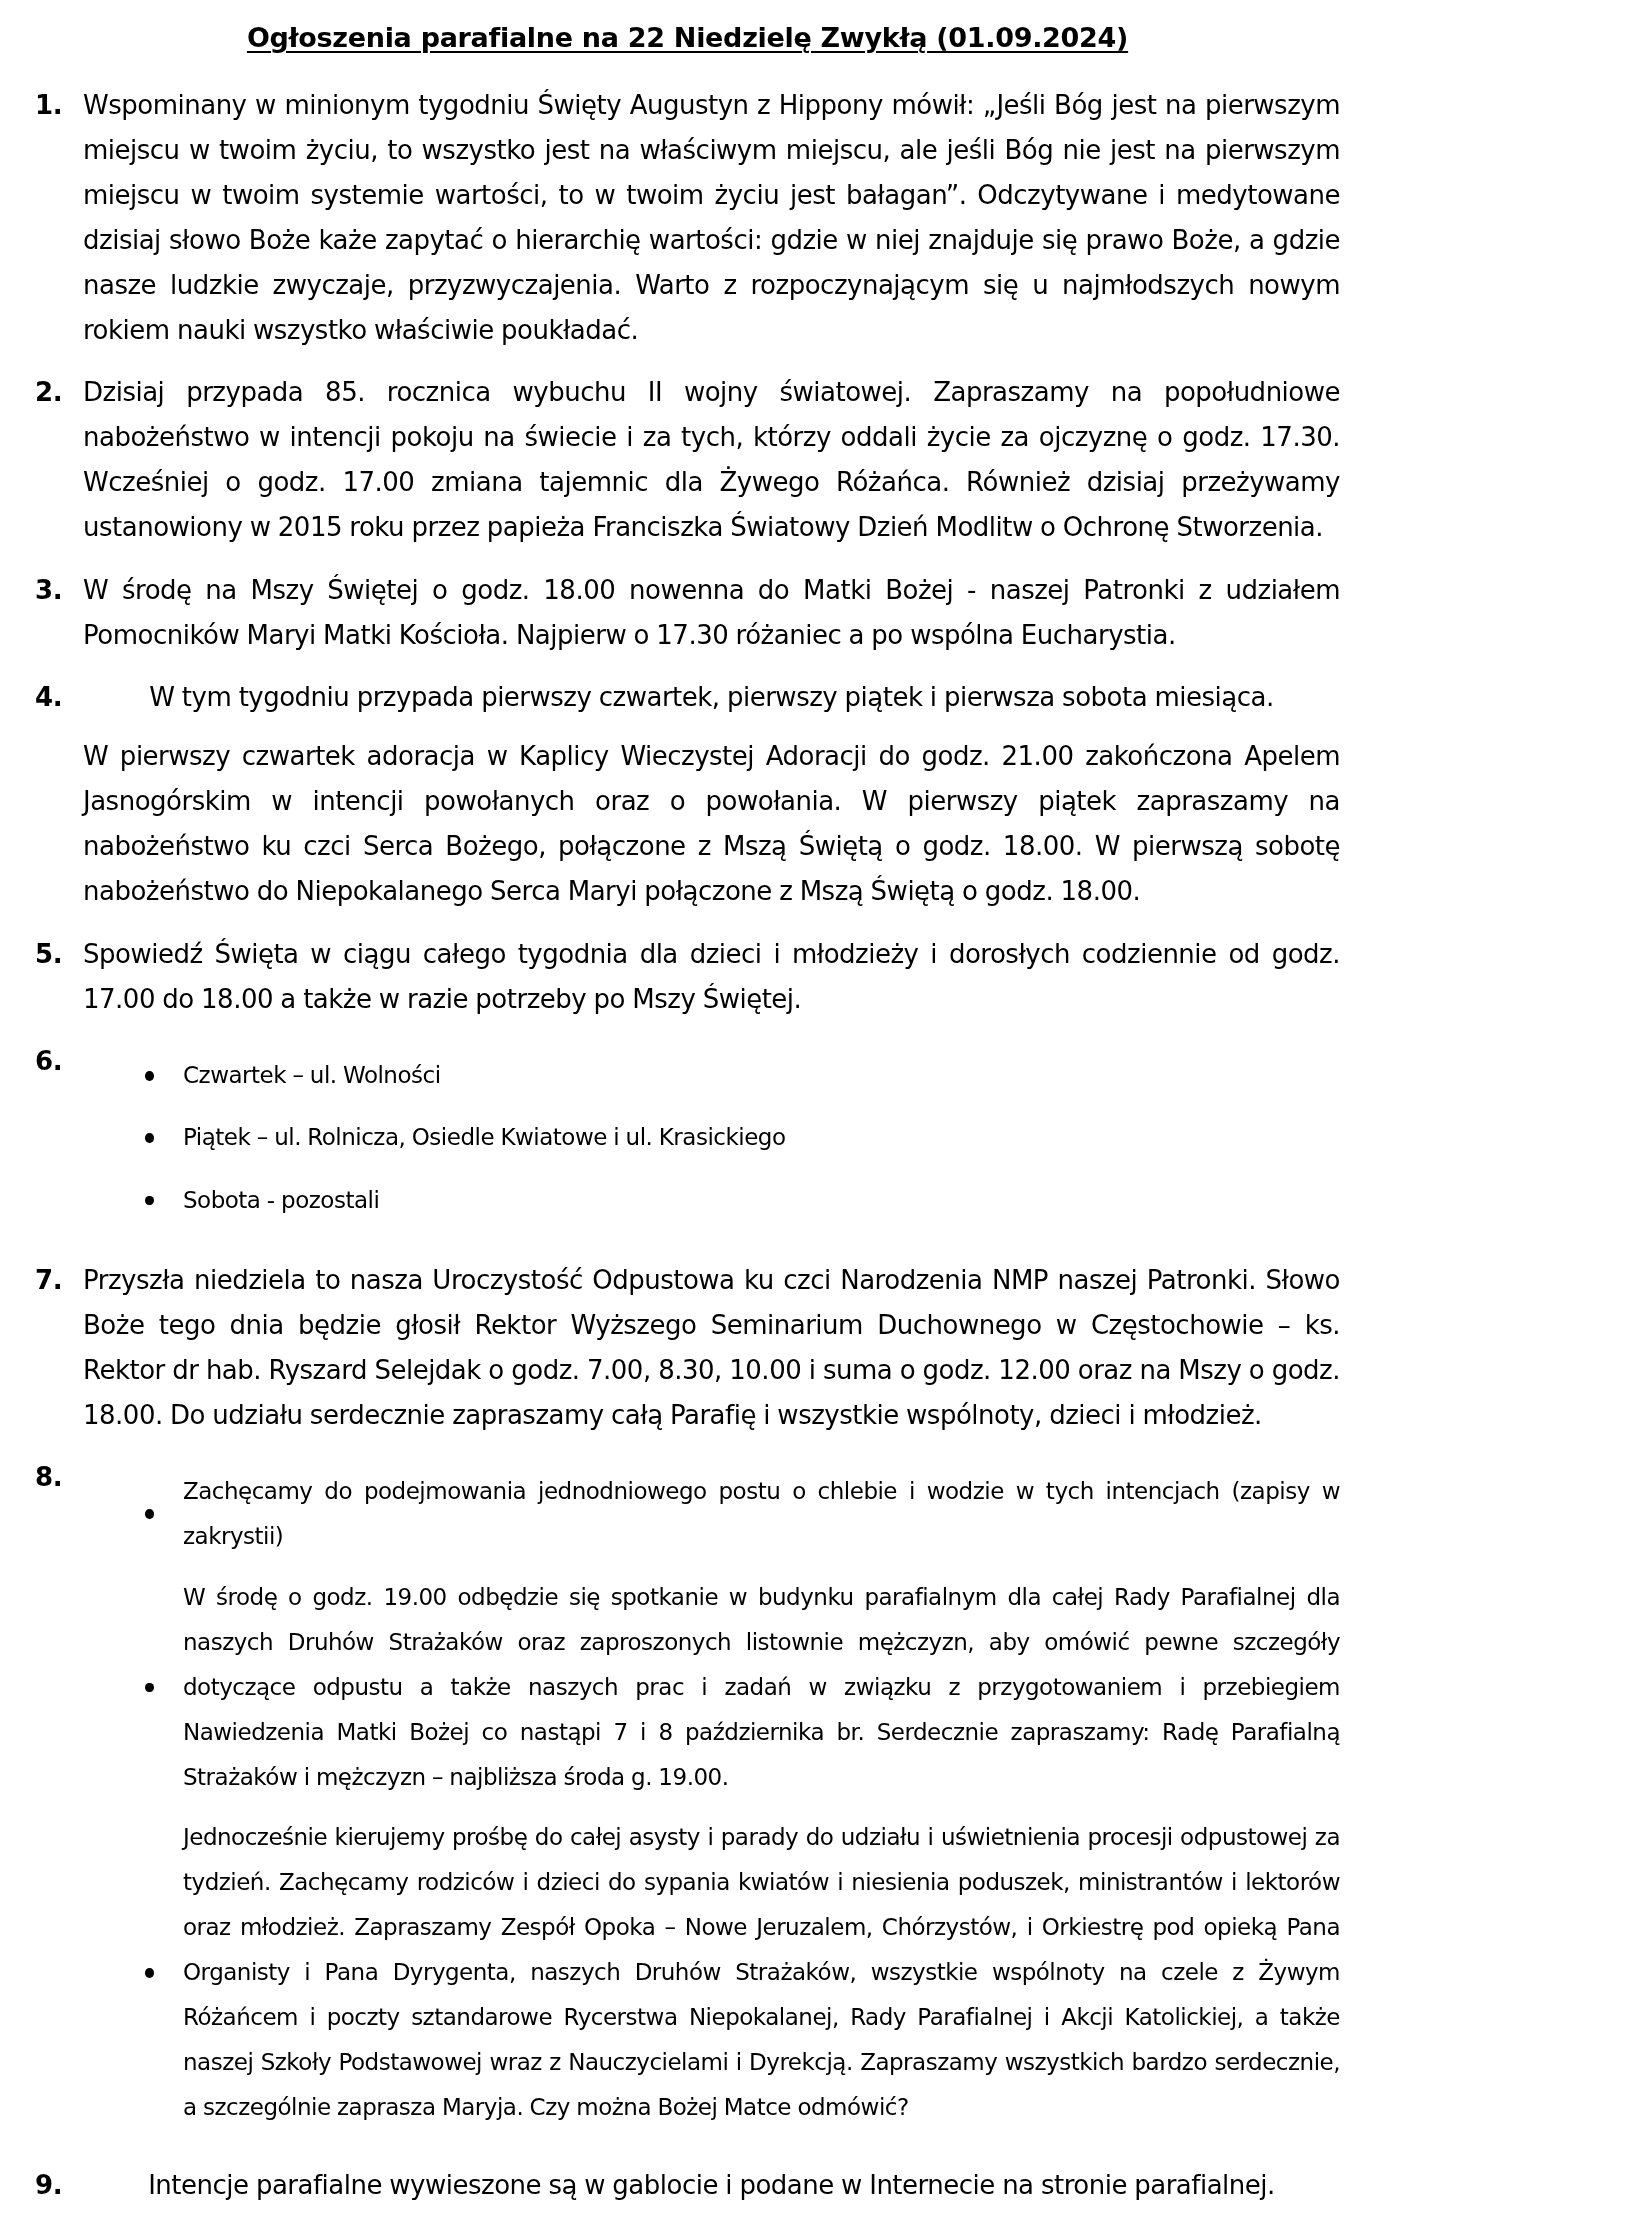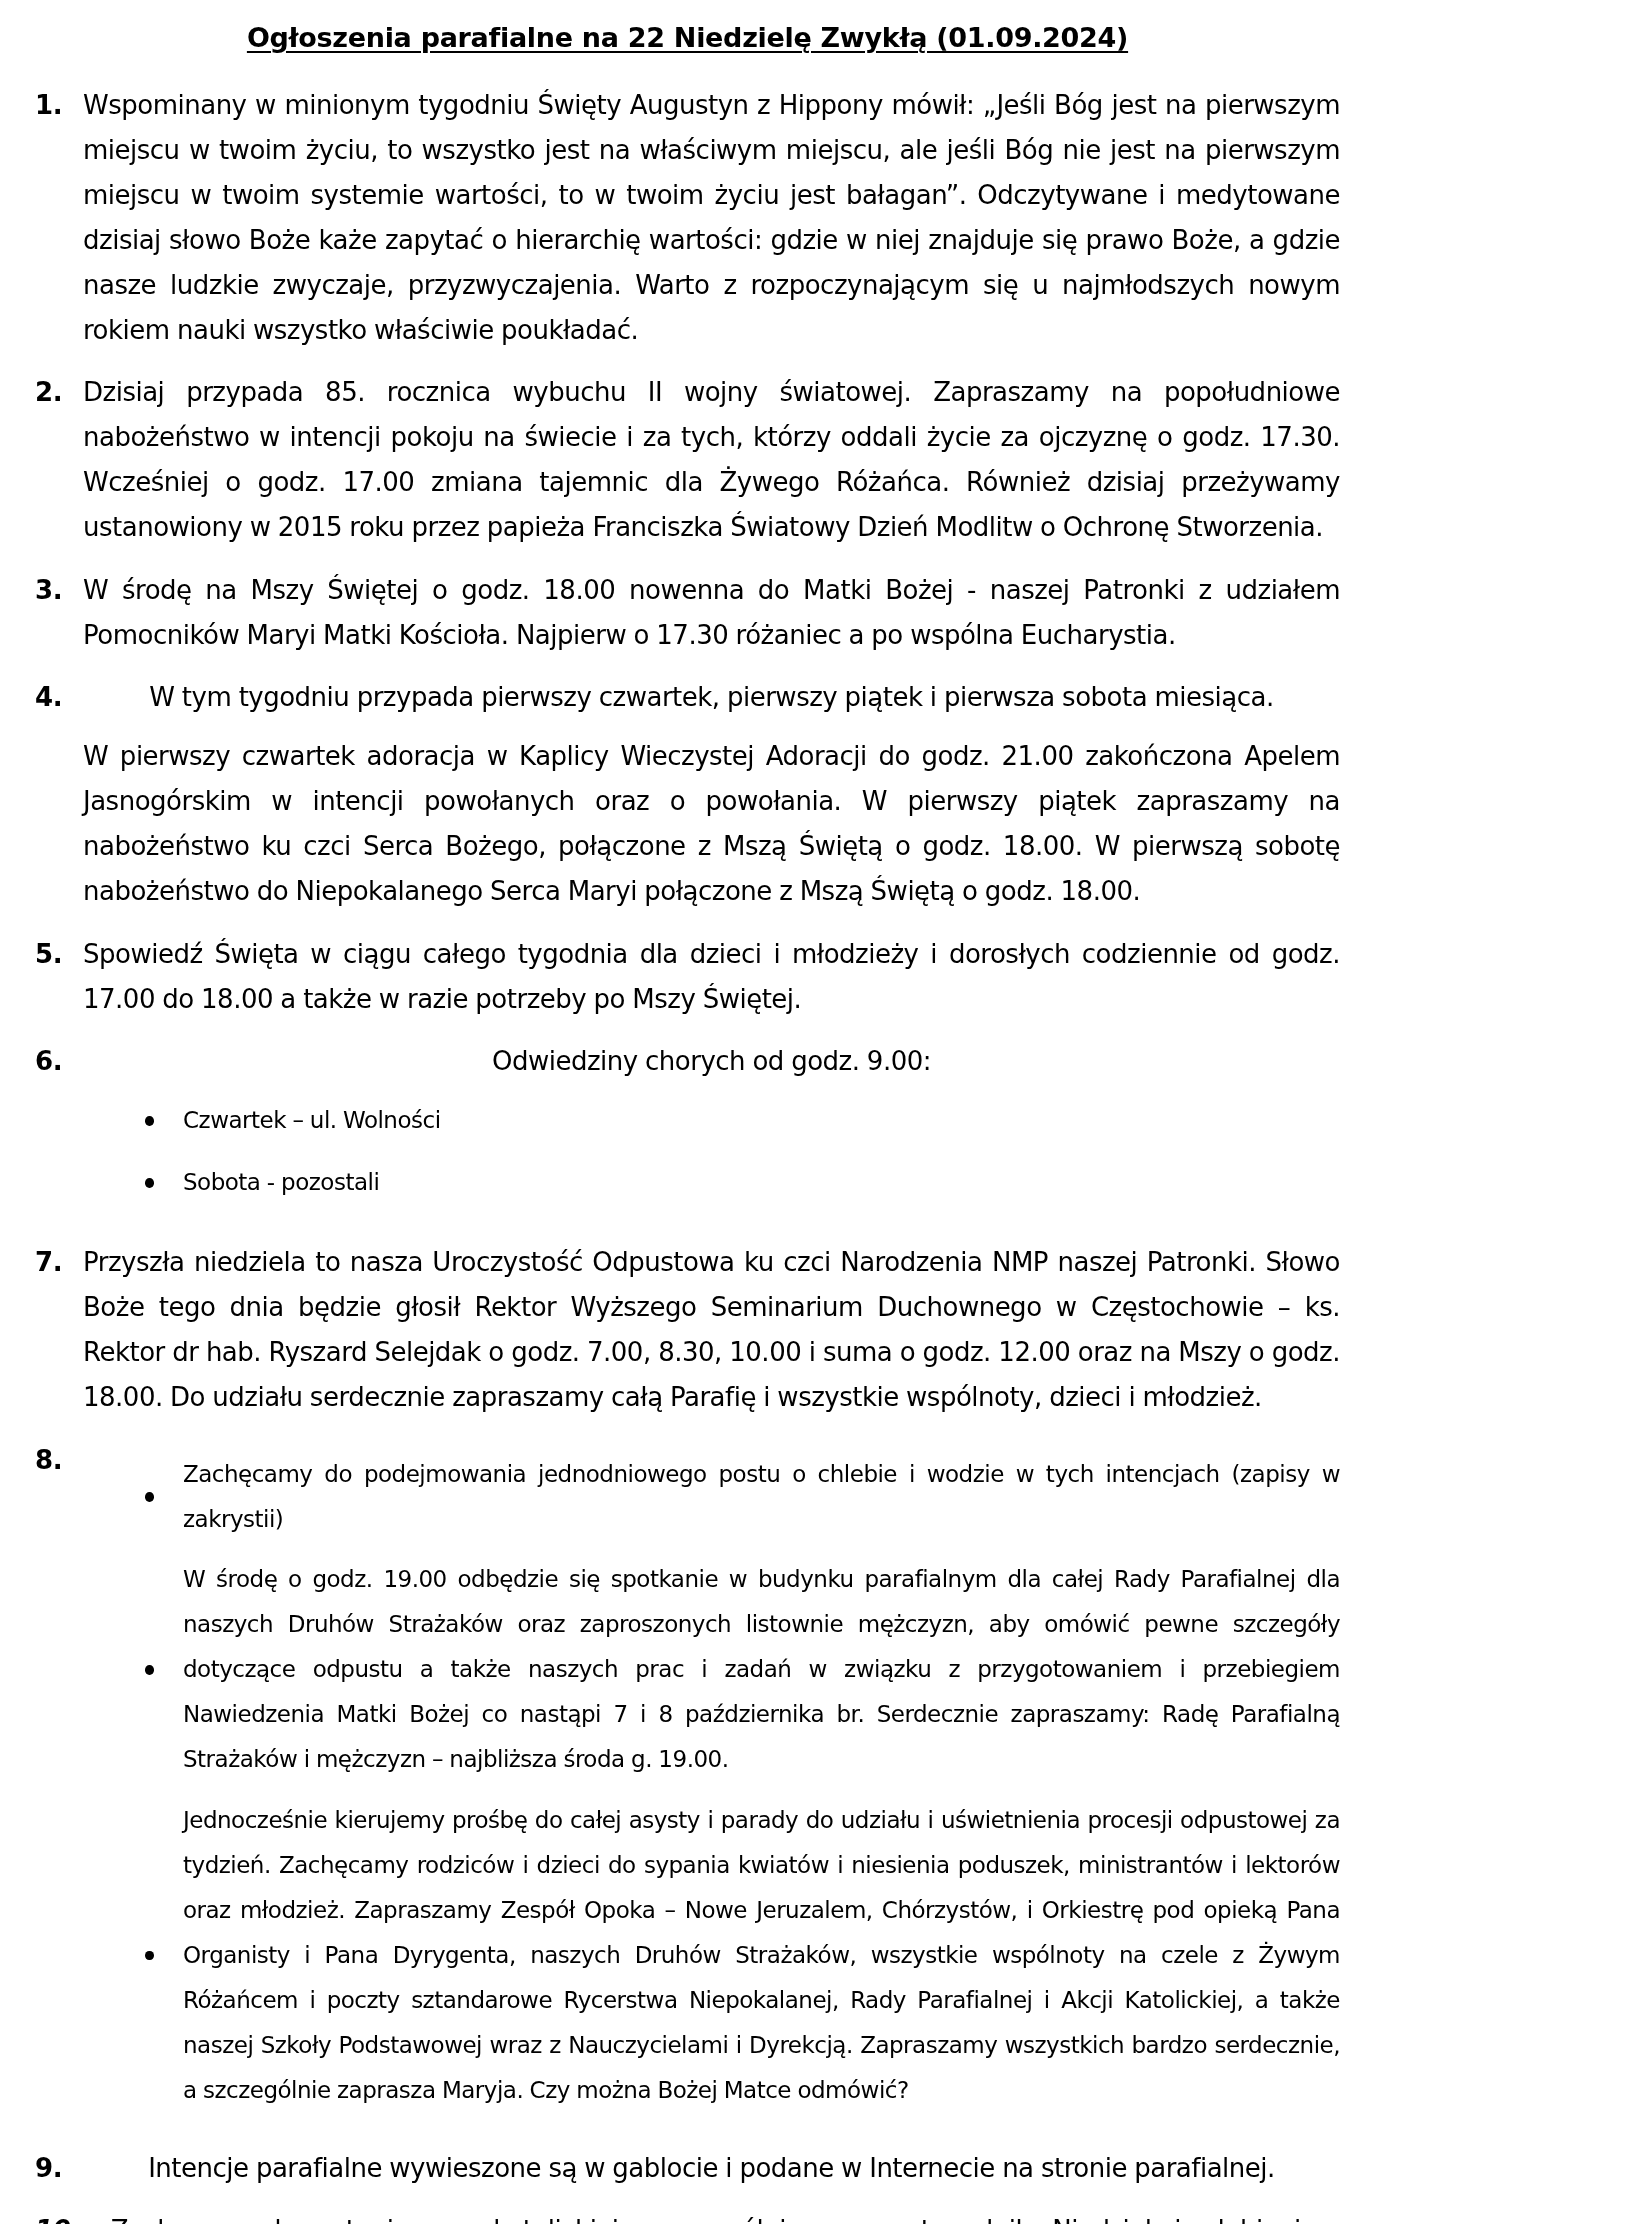--- a/index.html
+++ b/index.html
@@ -133,28 +133,31 @@
   <div class="item">
     <div class="num">5.</div>
     <div class="content">
       <p class="para">Spowiedź Święta w ciągu całego tygodnia dla dzieci i młodzieży i dorosłych codziennie od godz. 17.00 do 18.00 a także w razie potrzeby po Mszy Świętej.</p>
     </div>
   </div>
 
   <div class="item">
     <div class="num">6.</div>
     <div class="content">
-      <p class="para nojust">Odwiedziny chorych od godz. 9.00:</p>
       <ul class="bullets spaced">
         <li>
           <span class="bullet-dot"></span>
           <span class="bullet-text">Czwartek – ul. Wolności</span>
         </li>
         <li>
           <span class="bullet-dot"></span>
+          <span class="bullet-text">Piątek – ul. Rolnicza, Osiedle Kwiatowe i ul. Krasickiego</span>
+        </li>
+        <li>
+          <span class="bullet-dot"></span>
           <span class="bullet-text">Sobota - pozostali</span>
         </li>
       </ul>
     </div>
   </div>
 
   <div class="item">
     <div class="num">7.</div>
     <div class="content">
       <p class="para">Przyszła niedziela to nasza Uroczystość Odpustowa ku czci Narodzenia NMP naszej Patronki. Słowo Boże tego dnia będzie głosił Rektor Wyższego Seminarium Duchownego w Częstochowie – ks. Rektor dr hab. Ryszard Selejdak o godz. 7.00, 8.30, 10.00 i suma o godz. 12.00 oraz na Mszy o godz. 18.00. Do udziału serdecznie zapraszamy całą Parafię i wszystkie wspólnoty, dzieci i młodzież.</p>

